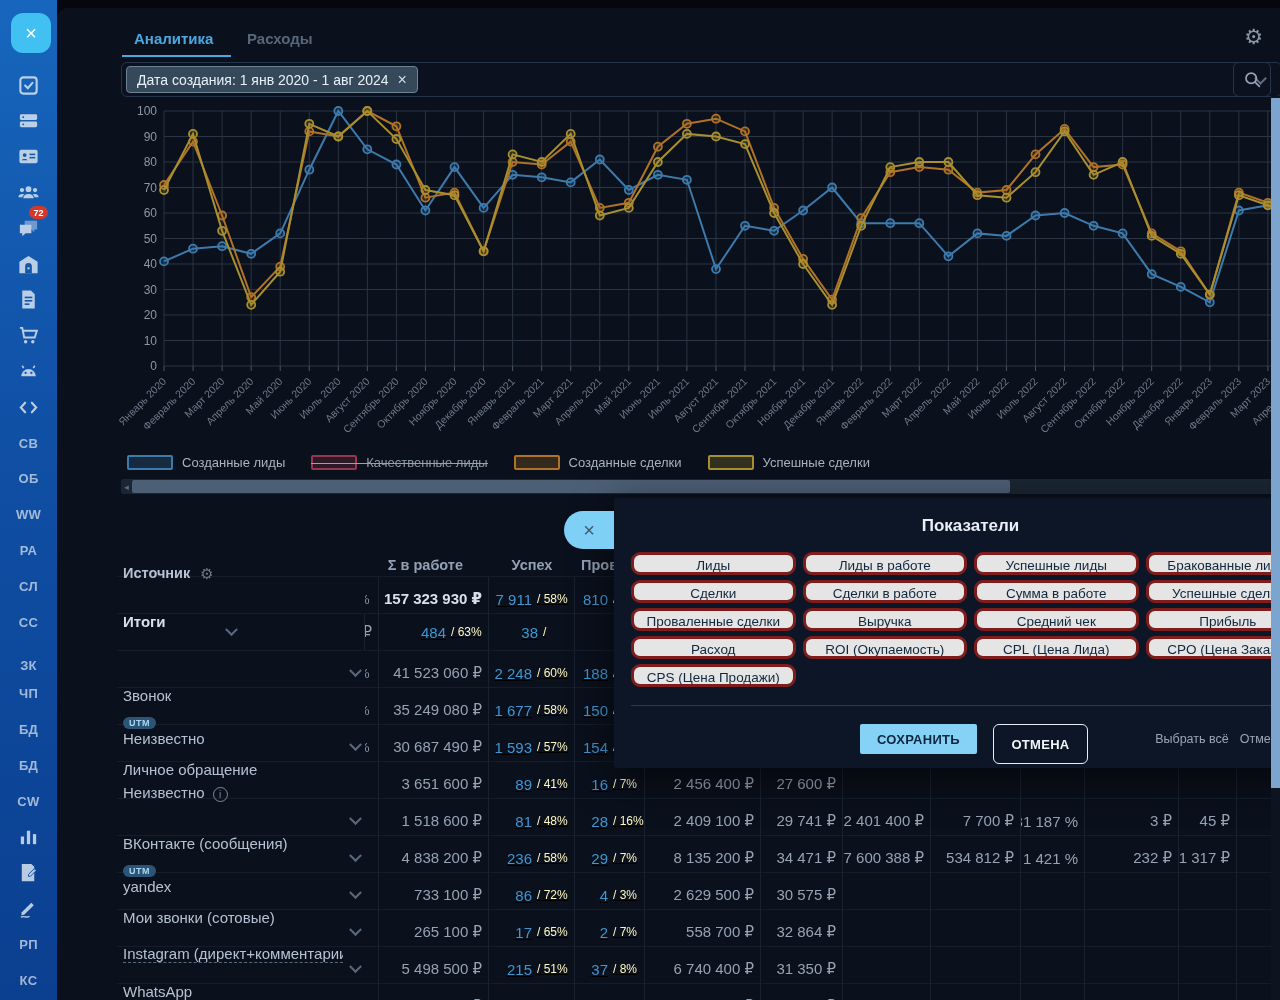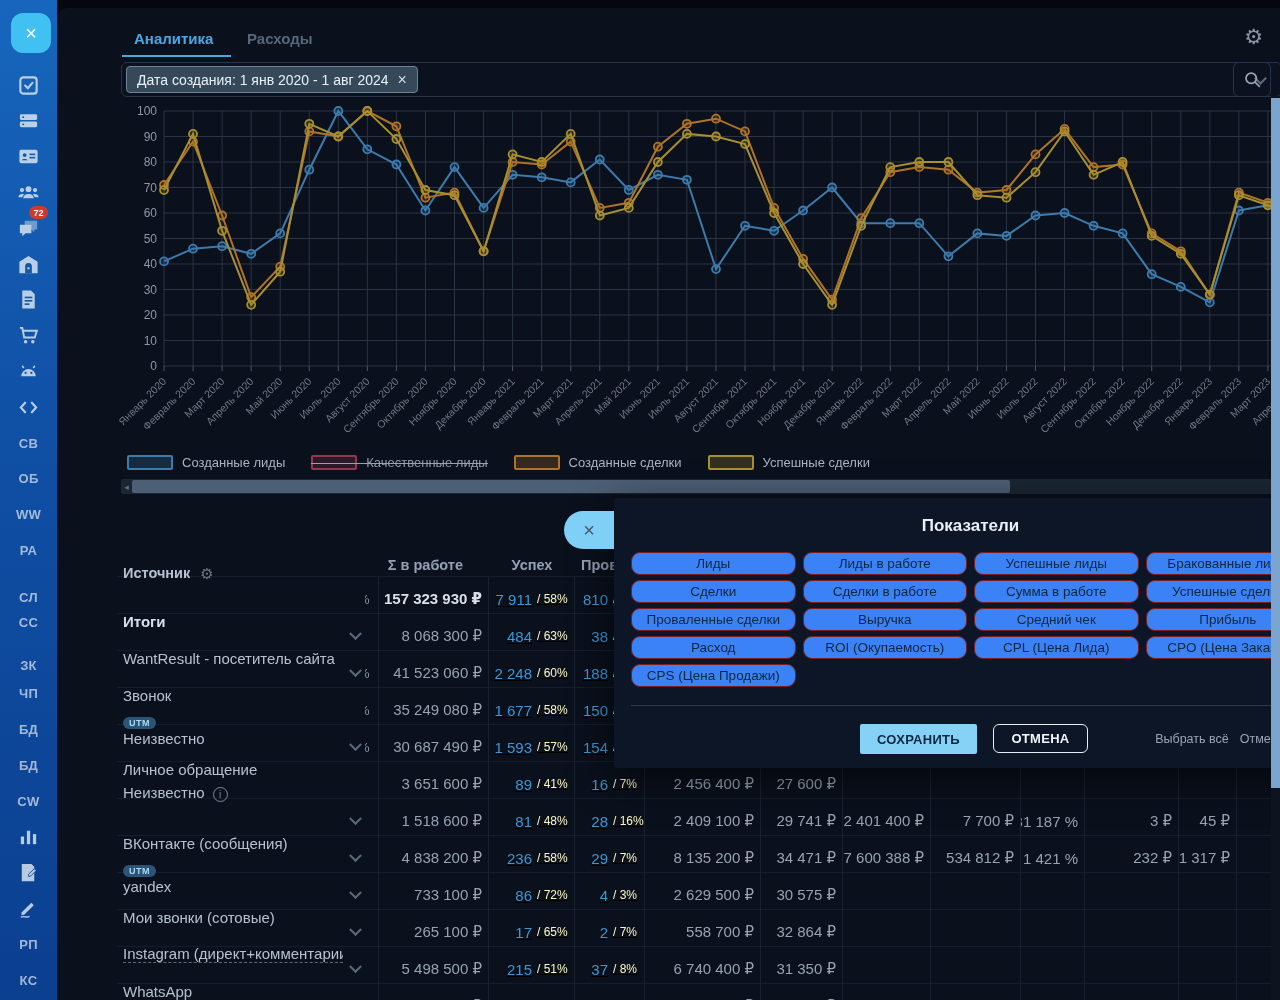--- a/index.html
+++ b/index.html
@@ -107,28 +107,28 @@
   
   #modal { position:absolute; left:557px; top:490px; width:713px; height:270px;
     background:#0d1626; box-shadow:0 10px 40px rgba(0,0,0,.6); z-index:50;
     border-radius:2px; }
   #modal-close { position:absolute; left:-50px; top:13px; width:50px; height:38px;
     background:#7fd0f7; border-radius:19px 0 0 19px; display:flex; align-items:center;
     justify-content:center; color:#46586a; font-size:20px; cursor:pointer; }
   #modal-title { text-align:center; margin-top:18px; color:#e9eff6; font-size:17px; font-weight:600; }
   #metric-grid { display:grid; grid-template-columns:repeat(4,1fr); gap:5px 7px;
     padding:0 17px; margin-top:16px; }
-  .metric-btn { height:23px; background:#3b82f6; border:1px solid #7f1d1d; border-radius:9px;
+  .metric-btn { height:23px; background:#e5e5e5; border:3px solid #7f1d1d; border-radius:9px;
     color:#10283d; font-size:13.5px; text-align:center; line-height:21px; cursor:pointer;
     overflow:hidden; white-space:nowrap; }
   #modal-divider { position:absolute; left:17px; right:17px; top:207px; height:1px; background:#2c3848; }
   #save-btn { position:absolute; left:246px; top:226px; width:117px; height:30px;
     background:#86d2f7; border-radius:2px; color:#0c2740; font-weight:bold; font-size:13px;
     display:flex; align-items:center; justify-content:center; cursor:pointer; letter-spacing:.3px; }
-  #cancel-btn { position:absolute; left:379px; top:226px; width:95px; height:29px;
+  #cancel-btn { position:absolute; left:379px; top:226px; width:95px; height:40px;
     border:1px solid #e8eef4; border-radius:6px; color:#f2f6fa; font-weight:bold; font-size:13px;
     display:flex; align-items:center; justify-content:center; cursor:pointer; letter-spacing:.3px; }
   #modal-links { position:absolute; right:7px; top:234px; display:flex; gap:11px;
     color:#9aa5b4; font-size:12.5px; }
   #modal-links span { cursor:pointer; }
 </style>
 </head>
 <body>
 
 <div id="stage">
@@ -218,21 +218,21 @@
         </div>
         <div class="sb-item" style="top: 463.8px;">
           <span class="sb-label">ОБ</span>
         </div>
         <div class="sb-item" style="top: 499.6px;">
           <span class="sb-label">WW</span>
         </div>
         <div class="sb-item" style="top: 535.4px;">
           <span class="sb-label">РА</span>
         </div>
-        <div class="sb-item" style="top: 571.2px; margin-top: 11px;">
+        <div class="sb-item" style="top: 571.2px;">
           <span class="sb-label">СЛ</span>
         </div>
         <div class="sb-item" style="top: 607px;">
           <span class="sb-label">СС</span>
         </div>
         <div class="sb-item" style="top: 642.8px; align-items: flex-end;">
           <span class="sb-label">ЗК</span>
         </div>
         <div class="sb-item" style="top: 678.6px;">
           <span class="sb-label">ЧП</span>
@@ -630,23 +630,20 @@
             <div class="cell money bordered"></div>
             <div class="cell money bordered"></div>
             <div class="cell money bordered"></div>
             <div class="cell money bordered"></div>
             <div class="cell money bordered"></div>
             <div class="cell money bordered"></div>
             <div class="cell money bordered"></div>
             <div class="cell money"></div>
           </div>
           <div class="t-row t-grid">
-            <div class="cell c-name" style="">
-              <span class="nm ">WantResult - посетитель сайта</span>
-            </div>
             <div class="cell c-chev">
               <span class="chev"></span>
             </div>
             <div class="cell c-clip bordered"></div>
             <div class="cell money c-sum bordered">8 068 300 ₽</div>
             <div class="cell numcell bordered">
               <span class="n">484</span>
               <span class="pct">/ 63%</span>
             </div>
             <div class="cell numcell c-fail bordered">

